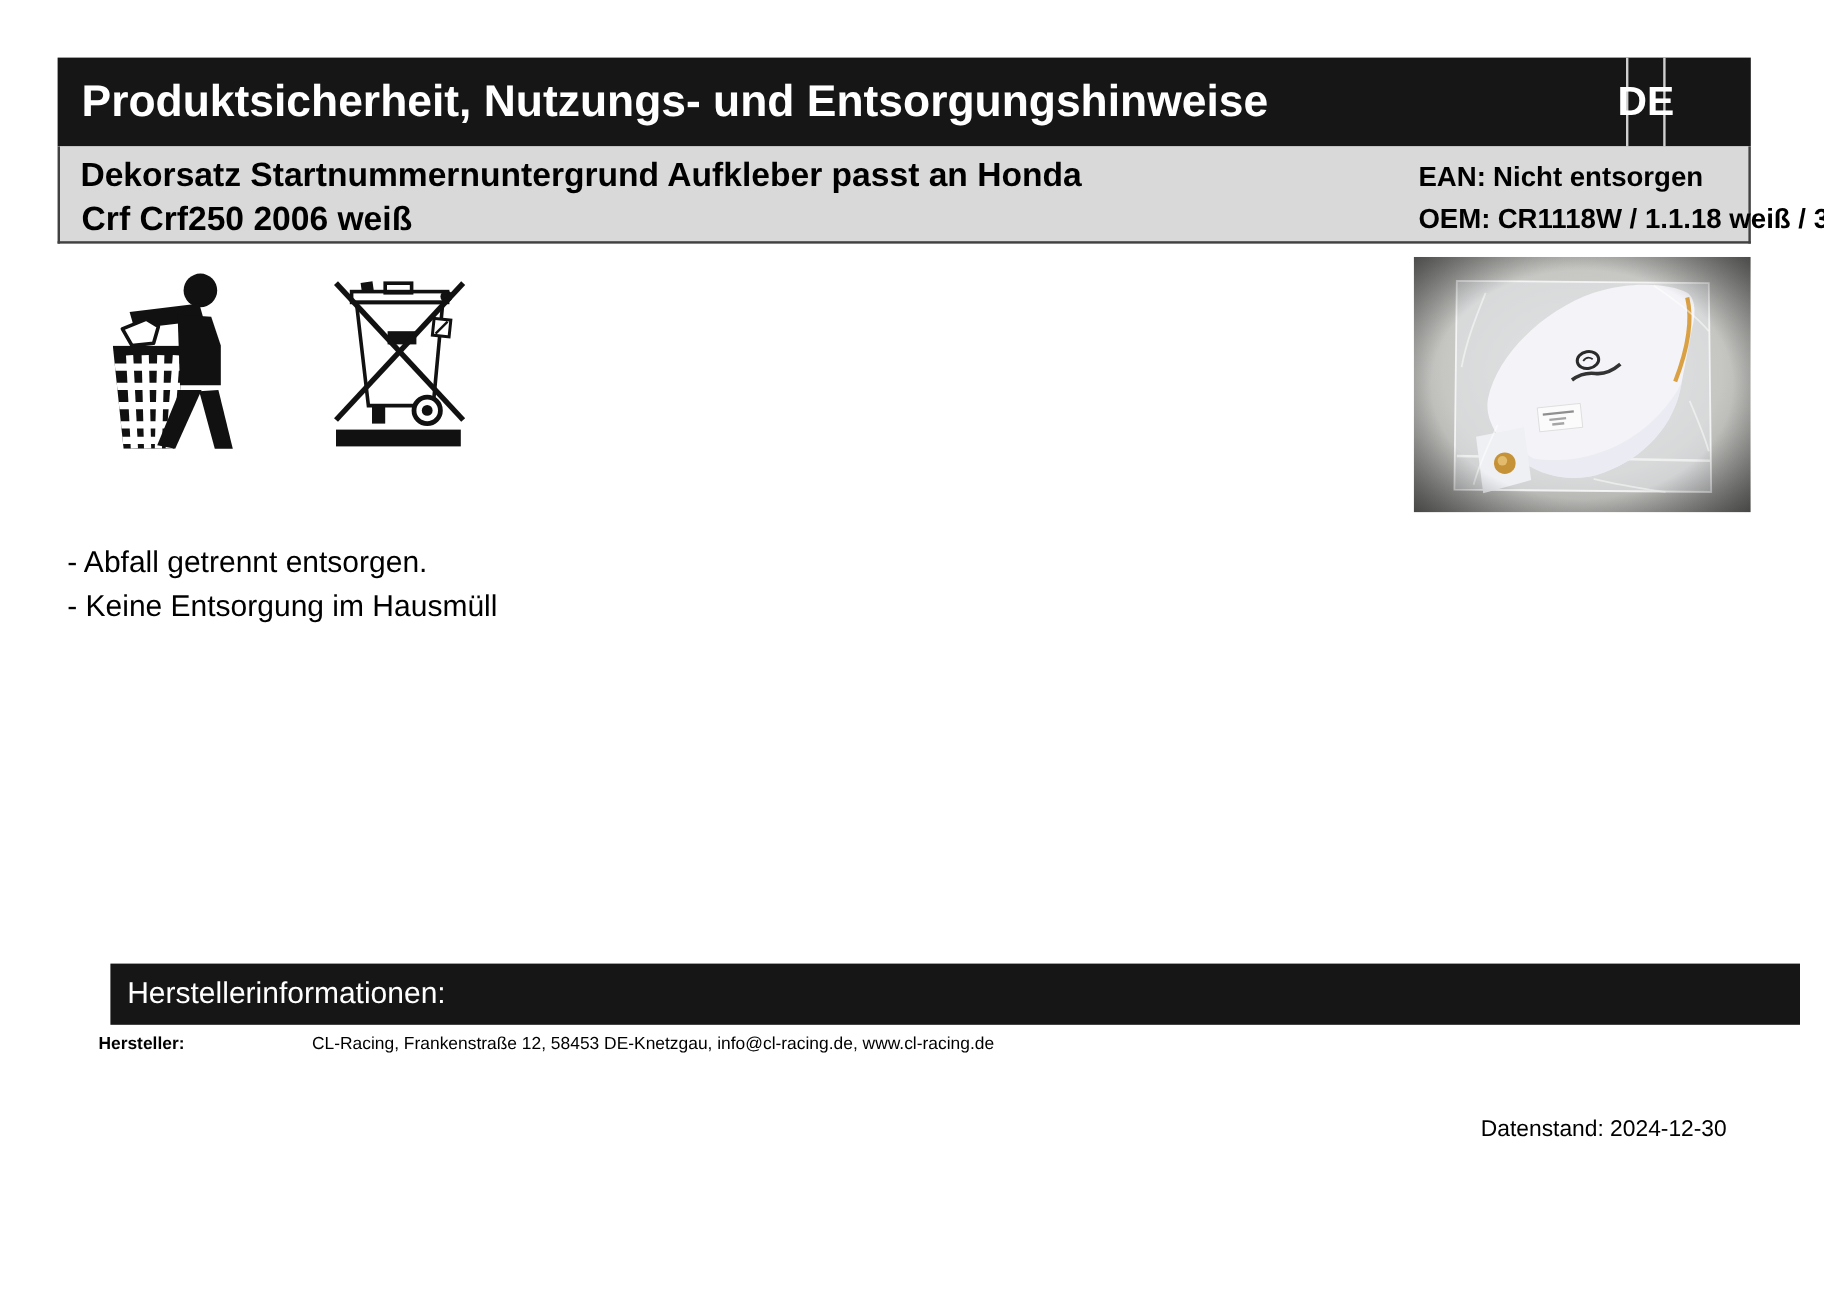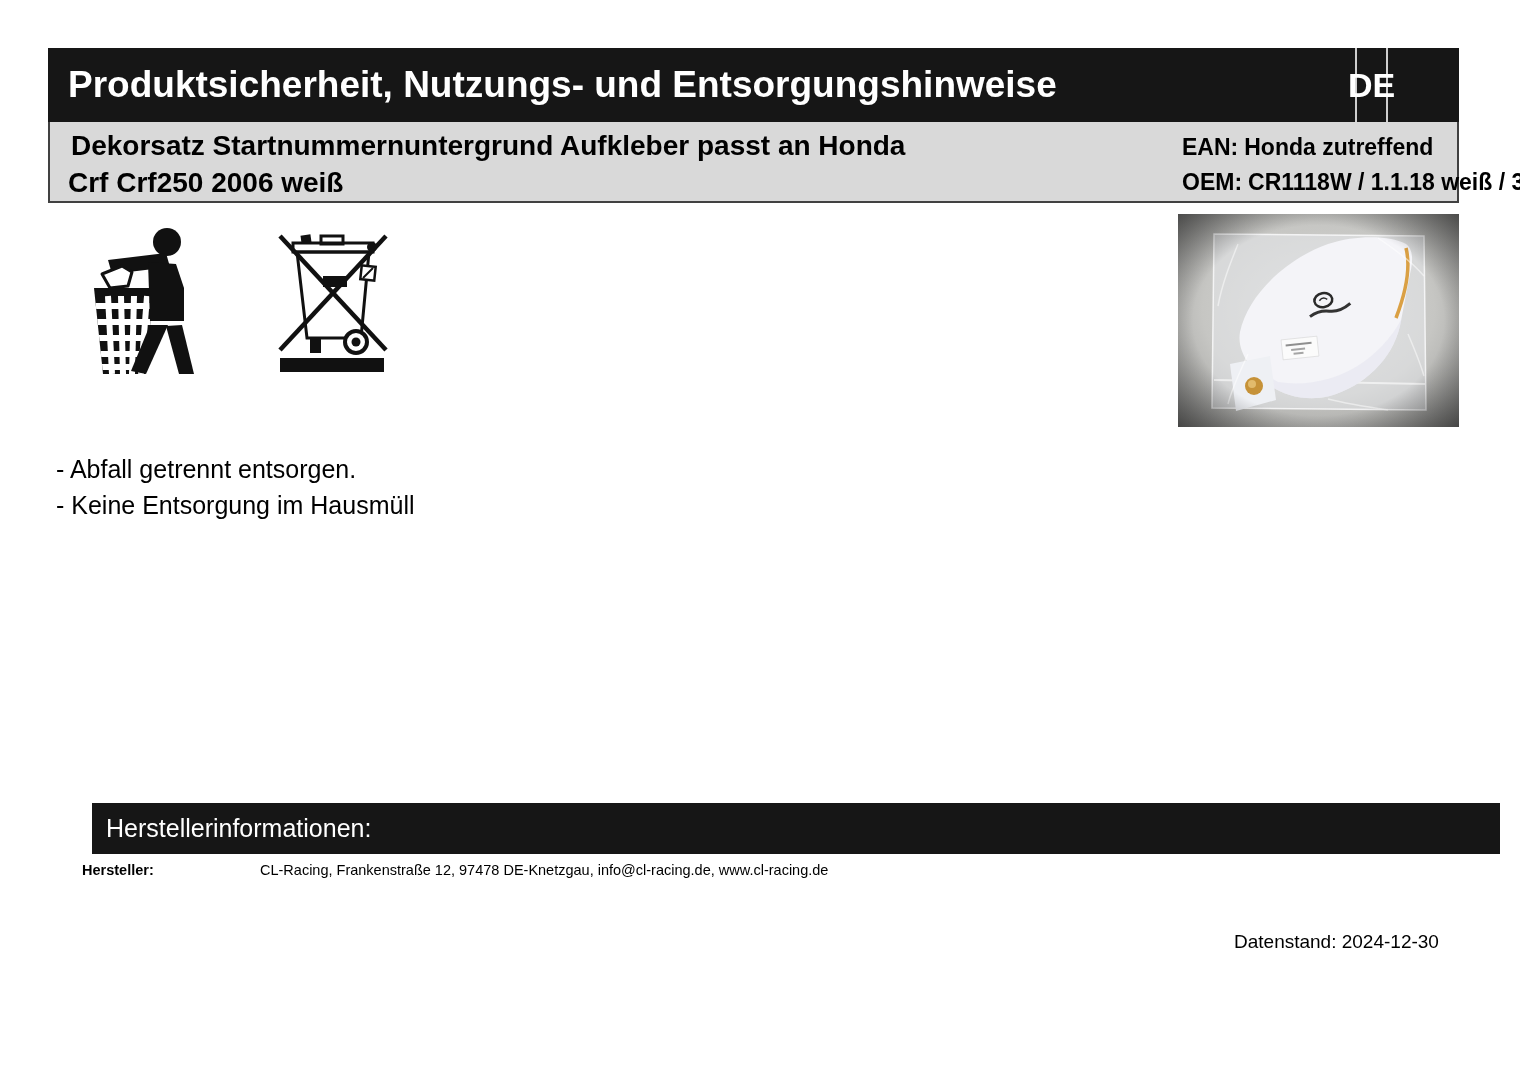--- a/index.html
+++ b/index.html
@@ -22,21 +22,21 @@
     display:flex; align-items:center; justify-content:center;
     font-size:34px; font-weight:bold;
   }
 
   
   .subheader {
     position:absolute; left:48px; top:122px; width:1411px; height:81px;
     background:#d9d9d9; border:2px solid #414141; border-top:none;
   }
   .prod-line { font-size:28px; font-weight:bold; line-height:37px; white-space:nowrap; }
-  .prod-line1 { padding-left:3px; padding-top:5px;margin-left:18px; }
+  .prod-line1 { padding-left:17px; padding-top:5px; }
   .prod-line2 { padding-left:18px; }
   .codes { position:absolute; left:1132px; top:8px; font-size:23px; font-weight:bold; }
   .code-row { line-height:35px; white-space:nowrap; }
   .code-row span { margin-right:6px; }
 
   
   .icon-tidyman { position:absolute; left:88px; top:226px; width:122px; height:150px; }
   .icon-weee    { position:absolute; left:277px; top:230px; width:113px; height:143px; }
 
   
@@ -66,21 +66,21 @@
   <div class="header-bar">
     <div class="header-title">Produktsicherheit, Nutzungs- und Entsorgungshinweise</div>
     <div class="lang-cell">DE</div>
   </div>
 
   <div class="subheader">
     <div class="prod-line prod-line1">Dekorsatz Startnummernuntergrund Aufkleber passt an Honda</div>
     <div class="prod-line prod-line2">Crf Crf250 2006 weiß</div>
     <div class="codes">
       <div class="code-row">
-        <span>EAN:</span><span>Honda zutreffend</span>
+        <span>EAN:</span><span>Nicht entsorgen</span>
       </div>
       <div class="code-row">
         <span>OEM:</span><span>CR1118W  / 1.1.18 weiß / 31</span>
       </div>
     </div>
   </div>
 
   <div class="icon-tidyman">
     <svg width="122" height="150" viewBox="0 0 122 150" xmlns="http://www.w3.org/2000/svg">
       <defs>
@@ -187,17 +187,17 @@
       </g>
       <rect x="0" y="0" width="281" height="213" fill="url(#vin)"></rect>
     </svg>
   </div>
 
   <div class="bullet b1">- Abfall getrennt entsorgen.</div>
   <div class="bullet b2">- Keine Entsorgung im Hausmüll</div>
 
   <div class="mfr-bar">Herstellerinformationen:</div>
   <div class="mfr-label">Hersteller:</div>
-  <div class="mfr-value">CL-Racing, Frankenstraße 12, 97478 DE-Knetzgau, info@cl-racing.de, www.cl-racing.de</div>
+  <div class="mfr-value">CL-Racing, Frankenstraße 12, 58453 DE-Knetzgau, info@cl-racing.de, www.cl-racing.de</div>
 
   <div class="datenstand">Datenstand: 2024-12-30</div>
 
 </div>
 
 </body></html>

